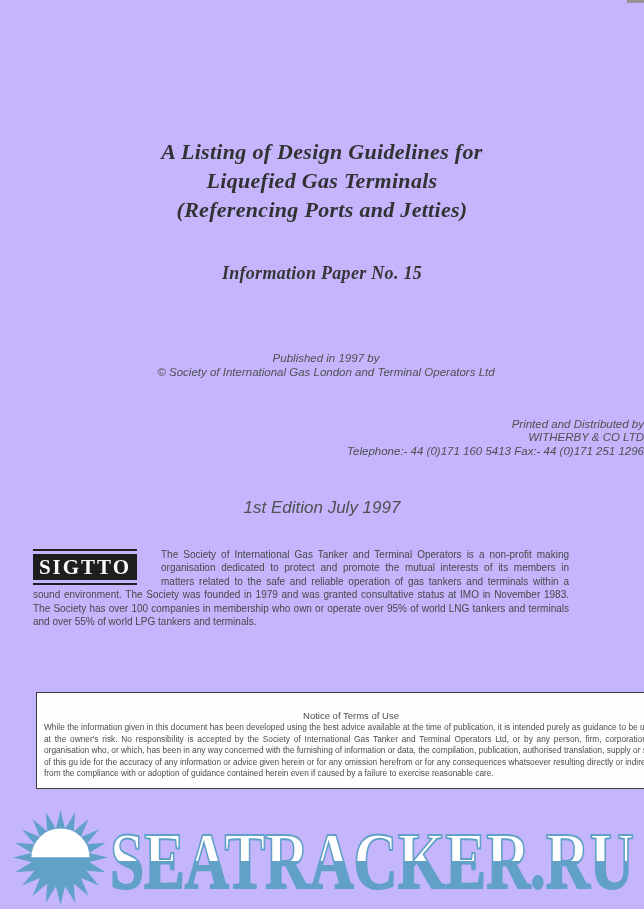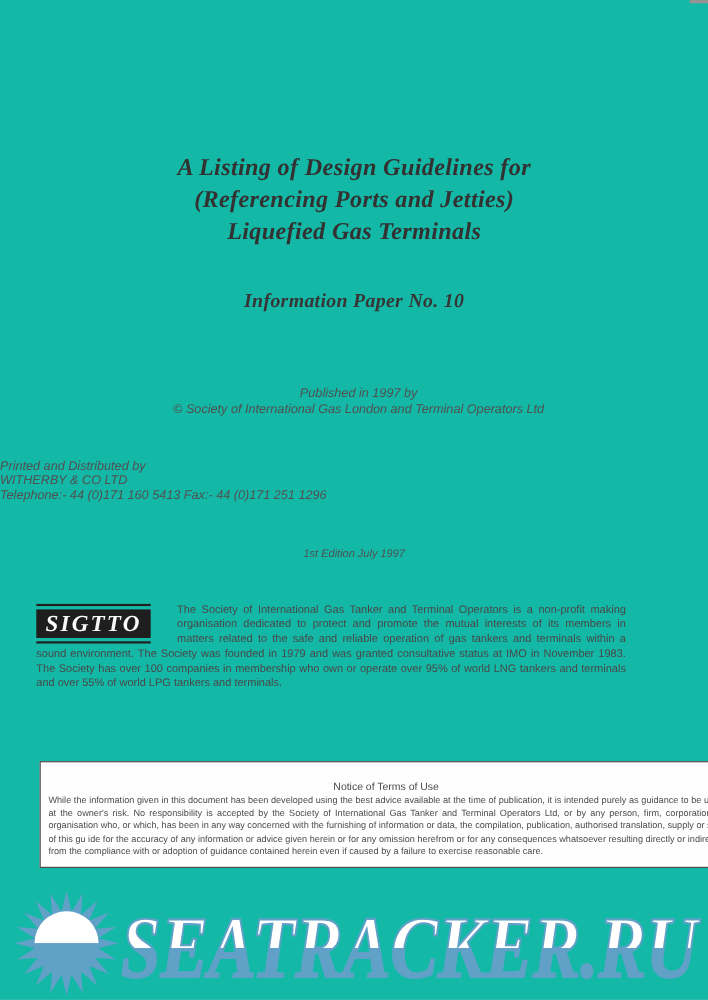--- a/index.html
+++ b/index.html
@@ -1,17 +1,17 @@
 <!DOCTYPE html>
 <html><head>
 <meta charset="utf-8">
 <style>
   html,body{margin:0;padding:0;background:#e8e8e8;}
   .page{
-    position:relative;width:644px;height:909px;background:#14b8a6;
+    position:relative;width:644px;height:909px;background:#c4b5fd;
     margin:0 auto;overflow:hidden;
     font-family:"Liberation Sans",sans-serif;color:#474747;
   }
   .corner-mark{position:absolute;top:0;right:0;width:17px;height:3px;background:#949494;}
 
   .title-block{
     position:absolute;top:137px;left:0;width:100%;text-align:center;
     font-family:"Liberation Serif",serif;font-style:italic;font-weight:bold;
     font-size:22px;line-height:29px;color:#323232;letter-spacing:.3px;
   }
@@ -19,65 +19,65 @@
     position:absolute;top:263px;left:0;width:100%;text-align:center;
     font-family:"Liberation Serif",serif;font-style:italic;font-weight:bold;
     font-size:18px;color:#363636;letter-spacing:.3px;
   }
 
   .pub-block{
     position:absolute;top:351px;left:4px;width:100%;text-align:center;
     font-style:italic;font-size:11.5px;line-height:14px;color:#505050;
   }
   .print-block{
-    position:absolute;top:418px;left:0;width:100%;text-align:left;
+    position:absolute;top:418px;left:0;width:100%;text-align:right;
     font-style:italic;font-size:11.5px;line-height:13.4px;color:#505050;
   }
   .edition-line{
     position:absolute;top:498px;left:0;width:100%;text-align:center;
-    font-style:italic;font-size:10px;color:#505050;
+    font-style:italic;font-size:17px;color:#505050;
   }
 
   .society{
     position:absolute;top:548px;left:33px;width:536px;
     font-size:10px;line-height:13.4px;text-align:justify;color:#484848;
   }
   .sigtto-logo{float:left;width:104px;margin:1px 24px 2px 0;}
   .sigtto-rule{height:2px;background:#1f1f1f;}
   .sigtto-box{
     margin:3px 0;height:26px;line-height:26px;background:#1e1e1e;color:#fafafa;
     text-align:center;font-family:"Liberation Serif",serif;font-weight:bold;
-    font-size:21px;letter-spacing:2px;font-style:italic;
+    font-size:21px;letter-spacing:2px;
   }
 
   .notice-box{
     position:absolute;top:692px;left:36px;width:630px;box-sizing:border-box;
     border:1.5px solid #3d3d3d;padding:16px 7px 8px 7px;background:#fefefe;
   }
   .notice-title{text-align:center;font-size:9.5px;line-height:13px;color:#4c4c4c;}
   .notice-body{font-size:8.3px;line-height:11.6px;text-align:justify;color:#4c4c4c;}
 
-  .watermark{position:absolute;left:0;top:803px;width:576px;height:106px;font-style:italic;}
+  .watermark{position:absolute;left:0;top:803px;width:576px;height:106px;}
   .sun-svg{position:absolute;left:12px;top:6px;}
   .wm-text-svg{position:absolute;left:0;top:0;}
 </style>
 </head>
 <body>
 
 <div class="page">
 
   <div class="corner-mark"></div>
 
   <div class="title-block">
     <div>A Listing of Design Guidelines for</div>
+    <div>Liquefied Gas Terminals</div>
     <div>(Referencing Ports and Jetties)</div>
-    <div>Liquefied Gas Terminals</div>
   </div>
 
-  <div class="subtitle">Information Paper No. 10</div>
+  <div class="subtitle">Information Paper No. 15</div>
 
   <div class="pub-block">
     <div>Published in 1997 by</div>
     <div>© Society of International Gas London and Terminal Operators Ltd</div>
   </div>
 
   <div class="print-block">
     <div>Printed and Distributed by</div>
     <div>WITHERBY &amp; CO LTD</div>
     <div>Telephone:- 44 (0)171 160 5413  Fax:- 44 (0)171 251 1296</div>

